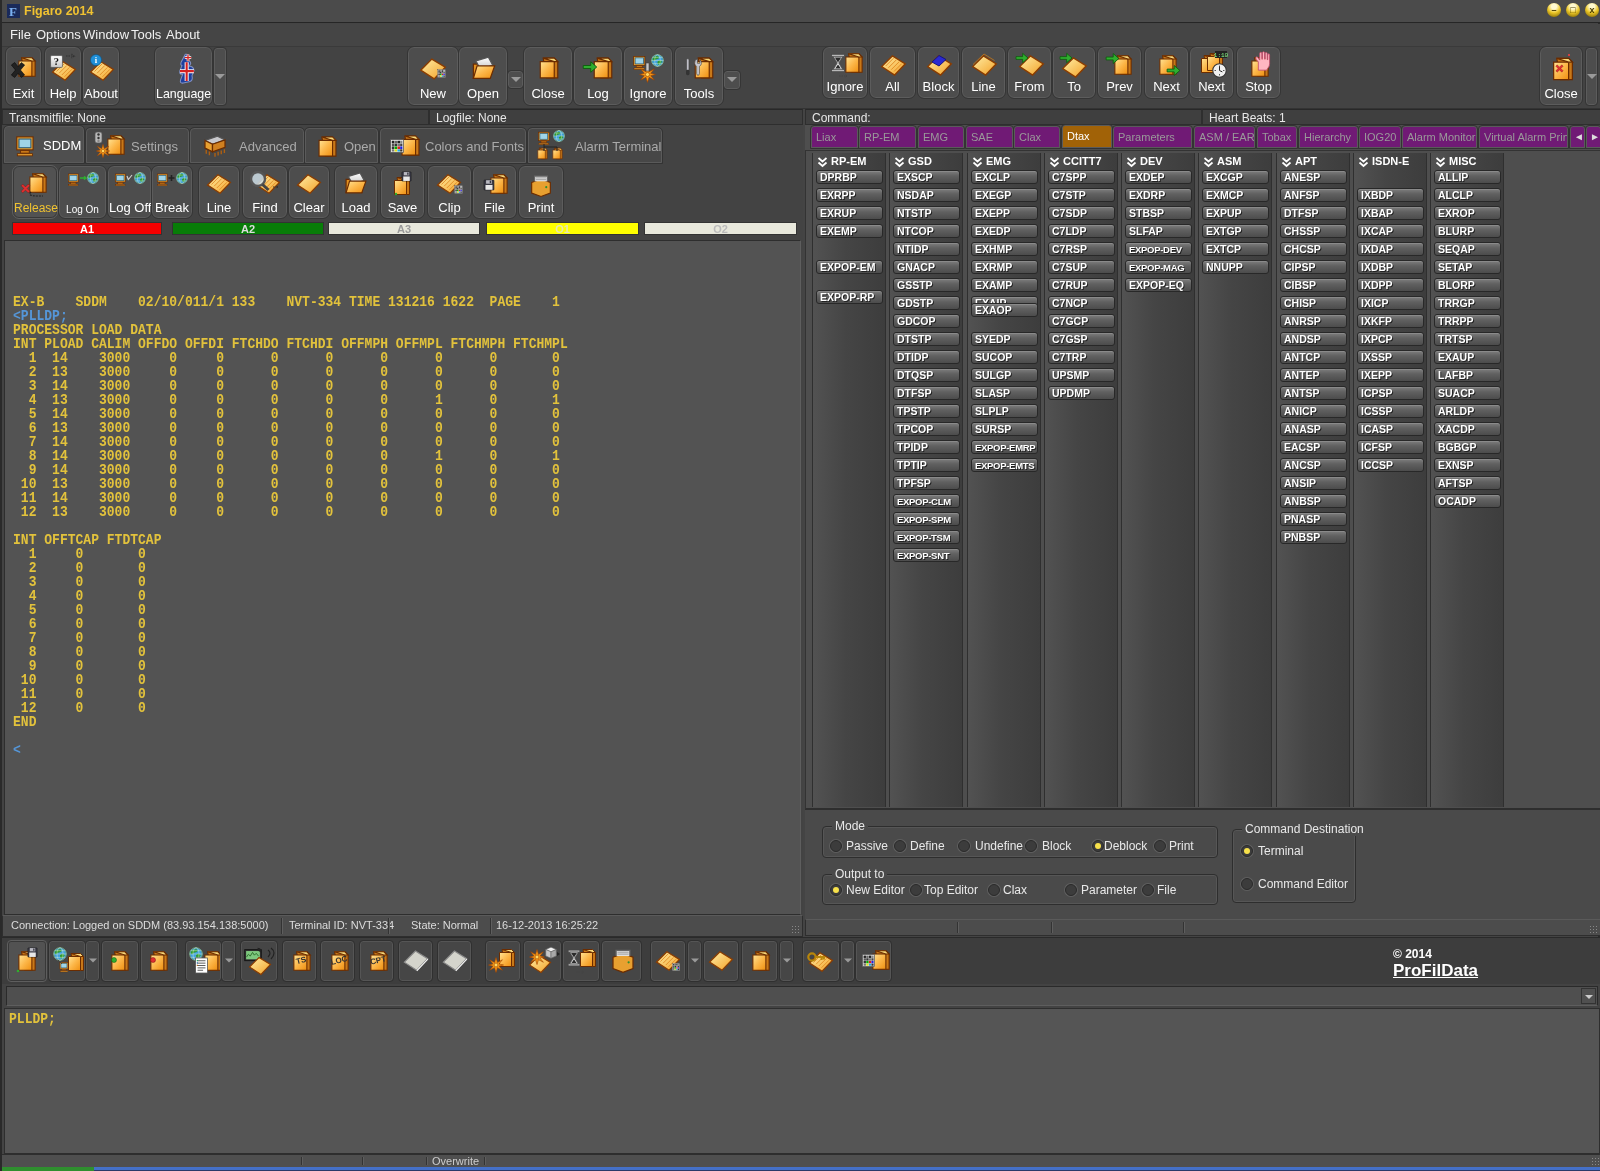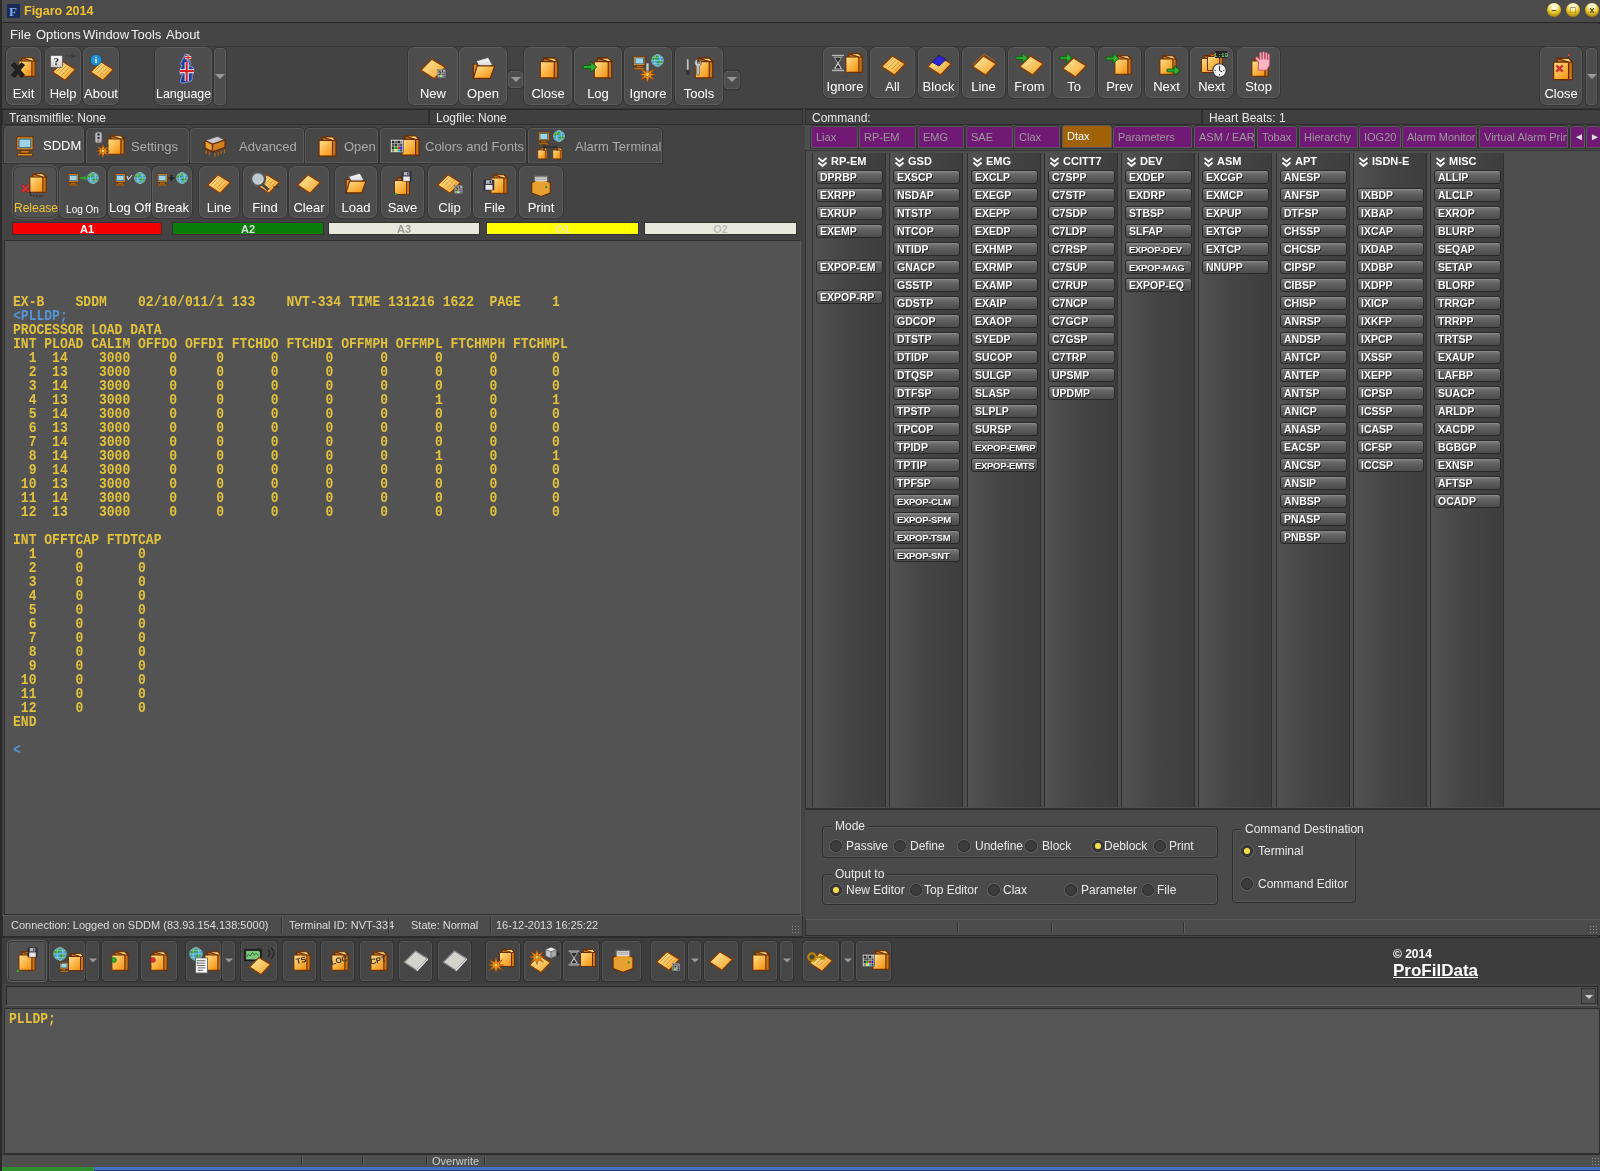--- a/index.html
+++ b/index.html
@@ -659,21 +659,21 @@
               <path d="M1.5 1 L5.5 4.5 L9.5 1 M1.5 5.5 L5.5 9 L9.5 5.5" stroke="#fff" stroke-width="1.7" fill="none"></path>
             </svg>EMG</div>
           <div class="cbtn" style="top:17px;">EXCLP</div>
           <div class="cbtn" style="top:35px;">EXEGP</div>
           <div class="cbtn" style="top:53px;">EXEPP</div>
           <div class="cbtn" style="top:71px;">EXEDP</div>
           <div class="cbtn" style="top:89px;">EXHMP</div>
           <div class="cbtn" style="top:107px;">EXRMP</div>
           <div class="cbtn" style="top:125px;">EXAMP</div>
           <div class="cbtn" style="top:143px;">EXAIP</div>
-          <div class="cbtn" style="top:161px;">EXAOP</div>
+          <div class="cbtn" style="top:150px;">EXAOP</div>
           <div class="cbtn" style="top:179px;">SYEDP</div>
           <div class="cbtn" style="top:197px;">SUCOP</div>
           <div class="cbtn" style="top:215px;">SULGP</div>
           <div class="cbtn" style="top:233px;">SLASP</div>
           <div class="cbtn" style="top:251px;">SLPLP</div>
           <div class="cbtn" style="top:269px;">SURSP</div>
           <div class="cbtn" style="top:287px;font-size:9.5px;letter-spacing:-0.3px;">EXPOP-EMRP</div>
           <div class="cbtn" style="top:305px;font-size:9.5px;letter-spacing:-0.3px;">EXPOP-EMTS</div>
         </div>
 <div class="col" style="left:238px">

